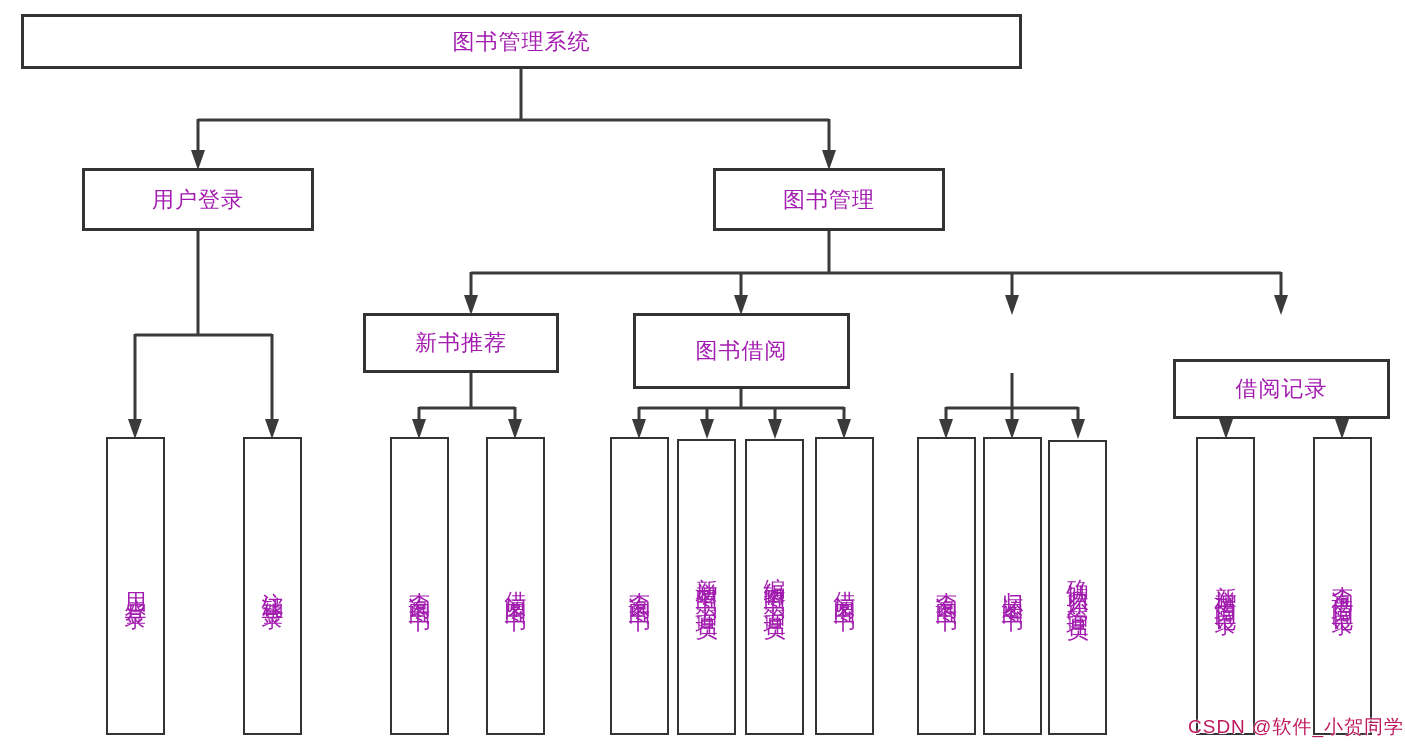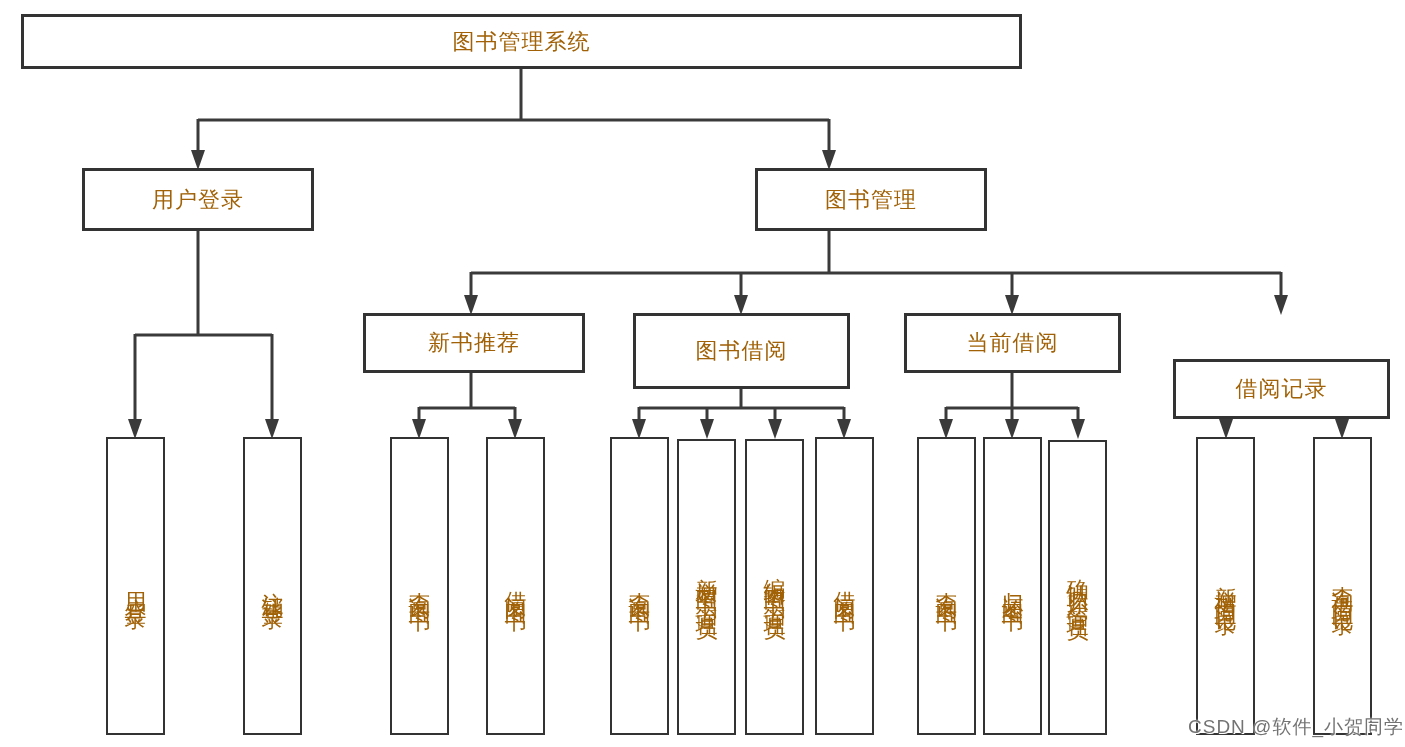--- a/index.html
+++ b/index.html
@@ -9,21 +9,21 @@
     background:#ffffff;
     font-family:"Liberation Sans","DejaVu Sans",sans-serif;
     overflow:hidden;
   }
   #connectors{position:absolute;left:0;top:0;z-index:1;}
   .node{
     position:absolute;
     box-sizing:border-box;
     background:#ffffff;
     border:3px solid #333333;
-    color:#a16207;
+    color:#a21caf;
     display:flex;
     align-items:center;
     justify-content:center;
     z-index:2;
   }
   .hbox{font-size:22px;letter-spacing:1px;}
   .vbox{border-width:2.5px;}
   .vbox .vtext{
     writing-mode:vertical-rl;
     text-orientation:mixed;
@@ -31,21 +31,21 @@
     letter-spacing:6px;
     line-height:1;
     white-space:nowrap;
   }
   #watermark{
     position:absolute;
     left:1188px;top:714px;
     z-index:3;
     font-size:19px;
     letter-spacing:1px;
-    color:#737373;
+    color:#be185d;
     text-shadow:0 0 2px #ffffff,1px 1px 0 #ffffff;
     white-space:nowrap;
   }
 </style>
 </head>
 <body>
 
 <div id="stage">
 
   <svg id="connectors" width="1405" height="747" viewBox="0 0 1405 747">
@@ -91,32 +91,29 @@
     </g>
   </svg>
 
   <div class="node hbox" style="left:21px;top:14px;width:1001px;height:55px;">
     <span>图书管理系统</span>
   </div>
 
   <div class="node hbox" style="left:82px;top:168px;width:232px;height:63px;">
     <span>用户登录</span>
   </div>
-  <div class="node hbox" style="left:713px;top:168px;width:232px;height:63px;margin-left:42px;">
+  <div class="node hbox" style="left:713px;top:168px;width:232px;height:63px;">
     <span>图书管理</span>
   </div>
 
-  <div class="node hbox" style="left:363px;top:313px;width:222px;height:60px;">
+  <div class="node hbox" style="left:363px;top:313px;width:196px;height:60px;">
     <span>新书推荐</span>
   </div>
   <div class="node hbox" style="left:633px;top:313px;width:217px;height:76px;">
     <span>图书借阅</span>
-  </div>
-  <div class="node hbox" style="left:904px;top:313px;width:217px;height:60px;">
-    <span>当前借阅</span>
   </div>
   <div class="node hbox" style="left:1173px;top:313px;width:217px;height:60px;margin-top:46px;">
     <span>借阅记录</span>
   </div>
 
   <div class="node vbox" style="left:106px;top:437px;width:59px;height:298px;">
     <span class="vtext">用户登录</span>
   </div>
   <div class="node vbox" style="left:243px;top:437px;width:59px;height:298px;">
     <span class="vtext">注销登录</span>

